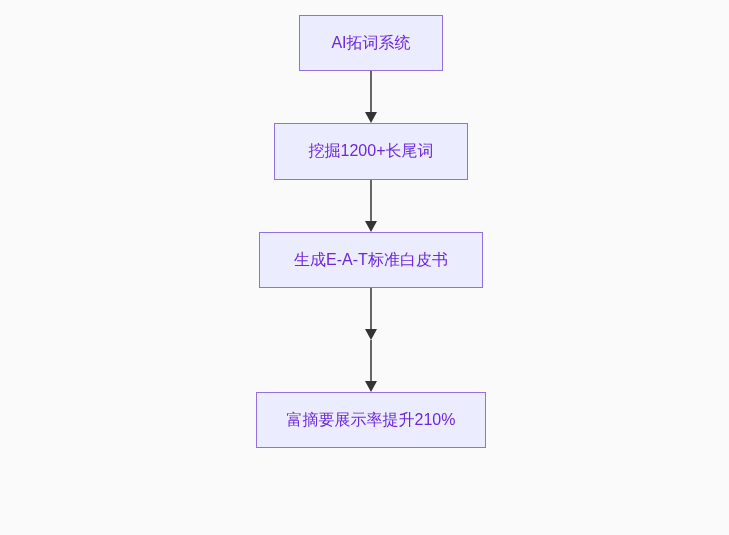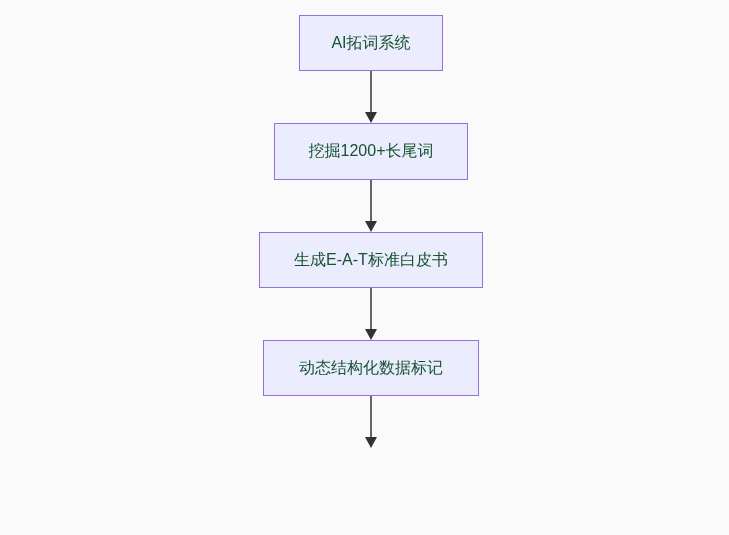--- a/index.html
+++ b/index.html
@@ -18,21 +18,21 @@
     transform: translateX(-50%);
     display: flex;
     flex-direction: column;
     align-items: center;
   }
   .node {
     box-sizing: border-box;
     height: 56px;
     background: #ECECFF;
     border: 1px solid #9370DB;
-    color: #14532d;
+    color: #6d28d9;
     font-size: 16px;
     display: flex;
     align-items: center;
     justify-content: center;
     text-align: center;
     white-space: nowrap;
   }
   .node.n1 { width: 144px; }
   .node.n2 { width: 194px; height: 57px; }
   .node.n3 { width: 224px; text-align: center; }
@@ -90,24 +90,24 @@
 
     <div class="node n3">
       <span>生成E-A-T标准白皮书</span>
     </div>
 
     <div class="arrow">
       <div class="line"></div>
       <div class="head"></div>
     </div>
 
-    <div class="node n4">
-      <span>动态结构化数据标记</span>
-    </div>
 
     <div class="arrow">
       <div class="line"></div>
       <div class="head"></div>
     </div>
 
+    <div class="node n5">
+      <span>富摘要展示率提升210%</span>
+    </div>
 
   </div>
 </div>
 
 </body></html>

